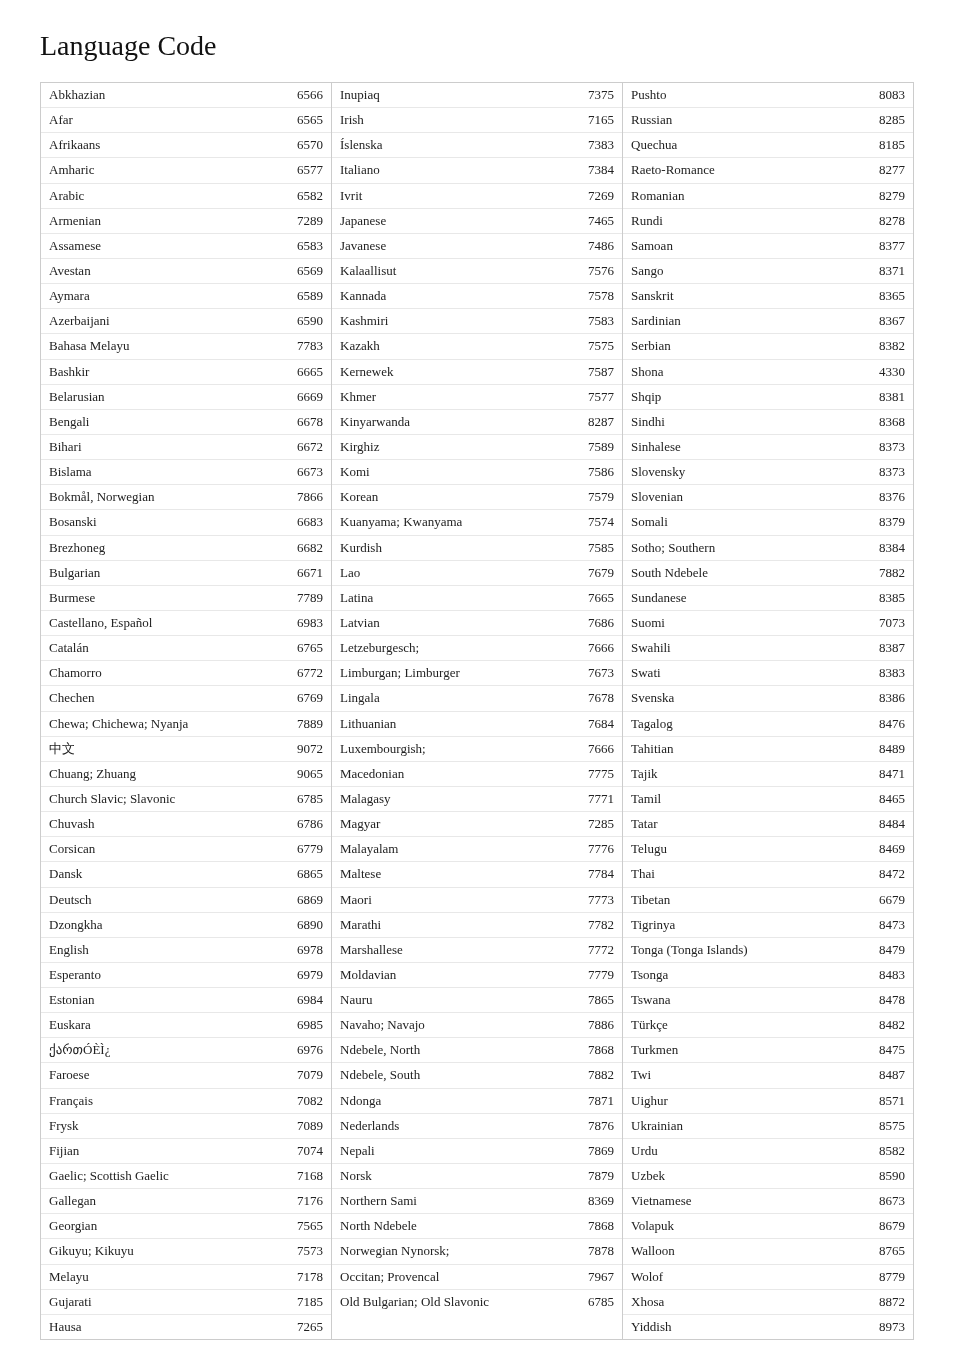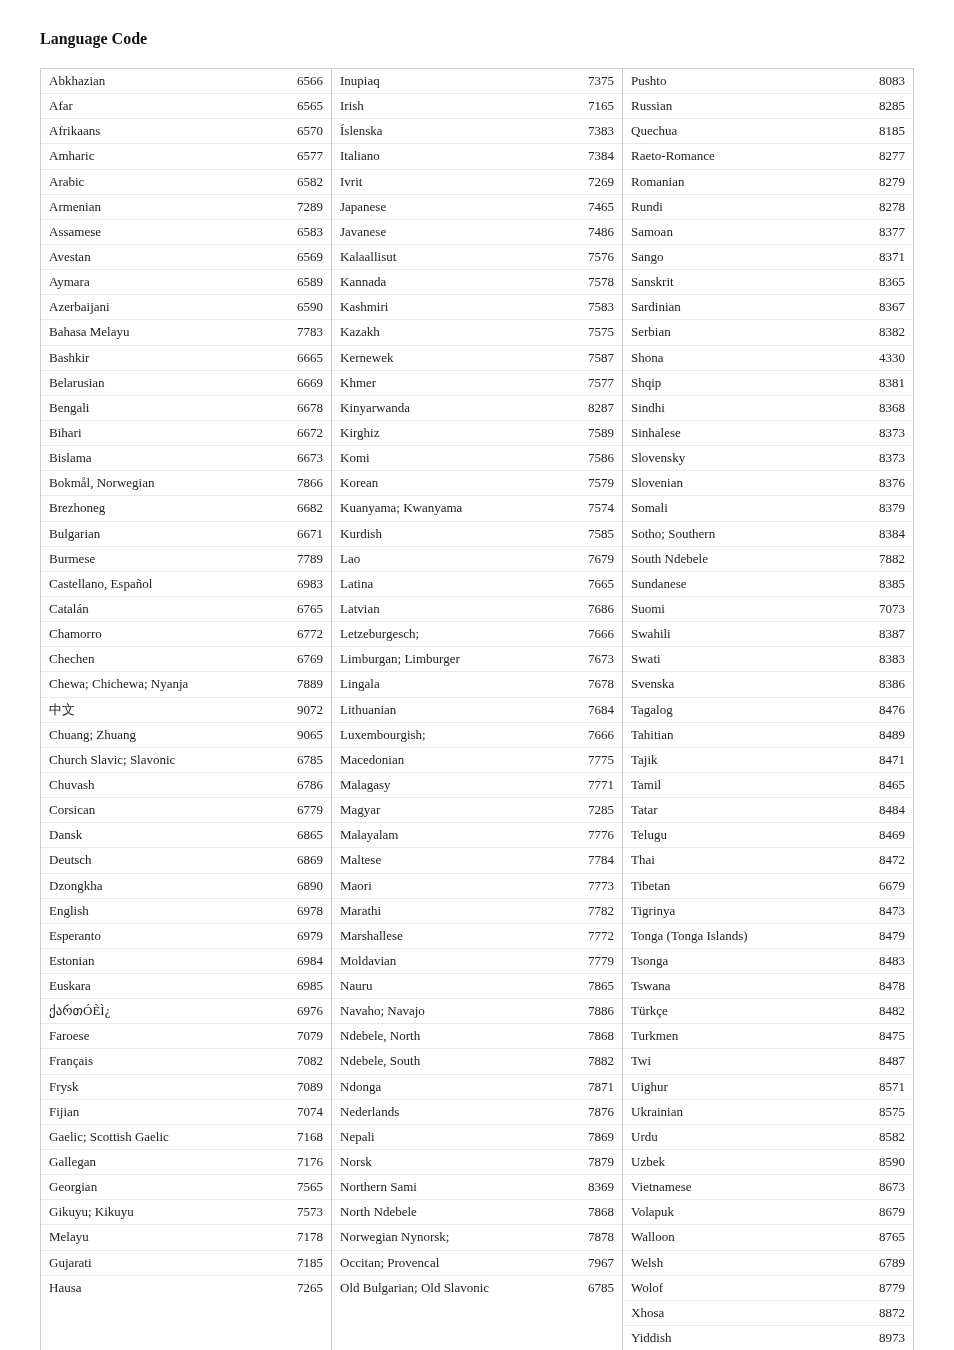--- a/index.html
+++ b/index.html
@@ -4,22 +4,22 @@
   <style>
     * { box-sizing: border-box; margin: 0; padding: 0; }
     body {
       font-family: Georgia, 'Times New Roman', serif;
       background: #fff;
       color: #222;
       padding: 30px 40px;
       font-size: 13px;
     }
     h1 {
-      font-size: 16px;
-      font-weight: bold;
+      font-size: 28px;
+      font-weight: normal;
       margin-bottom: 20px;
       color: #111;
     }
     .table-container {
       display: flex;
       gap: 0;
       border: 1px solid #ccc;
     }
     .col {
       flex: 1;
@@ -116,20 +116,24 @@
       </div>
       <div class="row">
         <span class="lang-name">Bislama</span>
         <span class="lang-code">6673</span>
       </div>
       <div class="row">
         <span class="lang-name">Bokmål, Norwegian</span>
         <span class="lang-code">7866</span>
       </div>
       <div class="row">
+        <span class="lang-name">Bosanski</span>
+        <span class="lang-code">6683</span>
+      </div>
+      <div class="row">
         <span class="lang-name">Brezhoneg</span>
         <span class="lang-code">6682</span>
       </div>
       <div class="row">
         <span class="lang-name">Bulgarian</span>
         <span class="lang-code">6671</span>
       </div>
       <div class="row">
         <span class="lang-name">Burmese</span>
         <span class="lang-code">7789</span>
@@ -630,24 +634,20 @@
         <span class="lang-name">Vietnamese</span>
         <span class="lang-code">8673</span>
       </div>
       <div class="row">
         <span class="lang-name">Volapuk</span>
         <span class="lang-code">8679</span>
       </div>
       <div class="row">
         <span class="lang-name">Walloon</span>
         <span class="lang-code">8765</span>
-      </div>
-      <div class="row">
-        <span class="lang-name">Welsh</span>
-        <span class="lang-code">6789</span>
       </div>
       <div class="row">
         <span class="lang-name">Wolof</span>
         <span class="lang-code">8779</span>
       </div>
       <div class="row">
         <span class="lang-name">Xhosa</span>
         <span class="lang-code">8872</span>
       </div>
       <div class="row">

